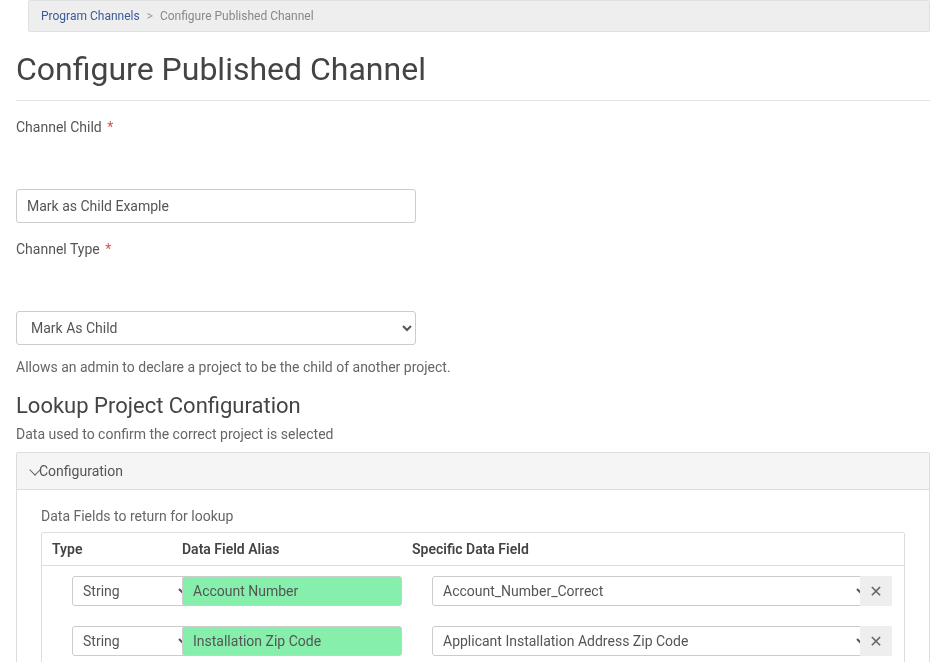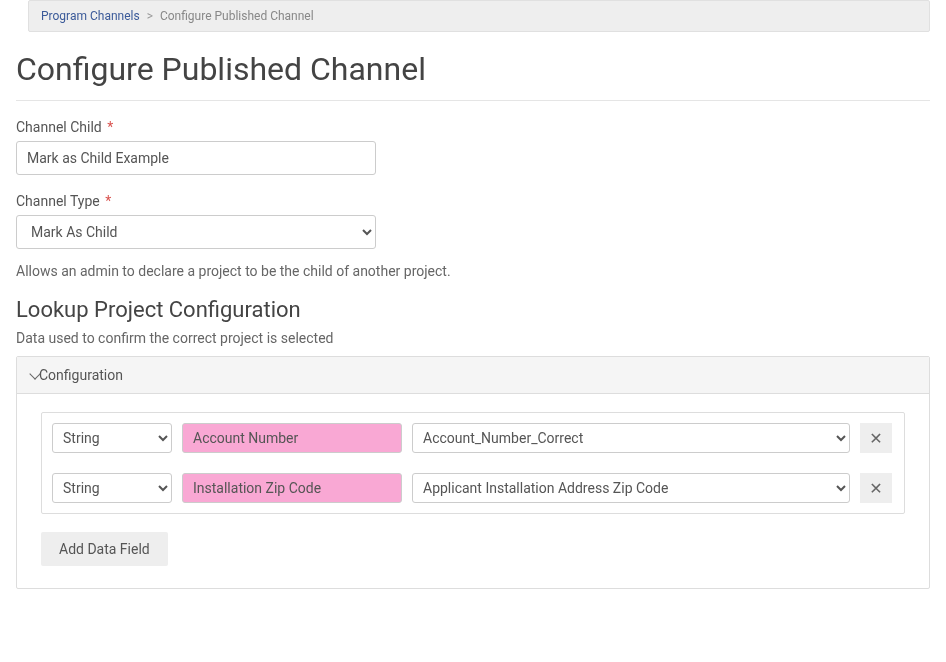--- a/index.html
+++ b/index.html
@@ -47,29 +47,30 @@
       display: block;
       font-size: 14px;
       color: #555;
       margin-bottom: 6px;
     }
     .required {
       color: #d9534f;
       margin-left: 2px;
     }
     .text-input, .select-input {
-      width: 360px;
+      width: 400px;
       height: 34px;
       padding: 6px 10px;
       border: 1px solid #ccc;
       border-radius: 3px;
       font-size: 14px;
       color: #555;
       background: #fff;
       font-family: inherit;
+      margin-top: 48px;
     }
     .select-input {
       appearance: auto;
     }
     .help-text {
       font-size: 14px;
       color: #666;
       margin-top: -4px;
       margin-bottom: 16px;
     }
@@ -130,30 +131,31 @@
     .df-row .small-select {
       width: 100%;
       height: 30px;
       padding: 4px 6px;
       border: 1px solid #ccc;
       border-radius: 3px;
       font-size: 14px;
       color: #555;
       background: #fff;
       font-family: inherit;
+      margin-left: 20px;
     }
     .df-row .small-input {
       width: 100%;
       height: 30px;
       padding: 4px 10px;
       border: 1px solid #ccc;
       border-radius: 3px;
       font-size: 14px;
       color: #555;
-      background: #f9a8d4;
+      background: #86efac;
       font-family: inherit;
     }
     .btn {
       display: inline-flex;
       align-items: center;
       justify-content: center;
       height: 34px;
       padding: 0 18px;
       border: none;
       border-radius: 2px;
@@ -225,22 +227,29 @@
 
 <h2 class="section-title">Lookup Project Configuration</h2>
 <p class="section-desc">Data used to confirm the correct project is selected</p>
 
 <div class="panel">
   <div class="panel-header">
     <span class="chevron-down"></span>
     <span>Configuration</span>
   </div>
   <div class="panel-body">
+    <div class="sub-label">Data Fields to return for lookup</div>
 
     <div class="df-table">
+      <div class="df-header-row">
+        <div class="col-type">Type</div>
+        <div class="col-alias">Data Field Alias</div>
+        <div class="col-specific">Specific Data Field</div>
+        <div class="col-remove"></div>
+      </div>
 
       <div class="df-row">
         <div class="col-type">
           <select class="small-select">
             <option>String</option>
           </select>
         </div>
         <div class="col-alias">
           <input type="text" class="small-input" value="Account Number" style="">
         </div>

